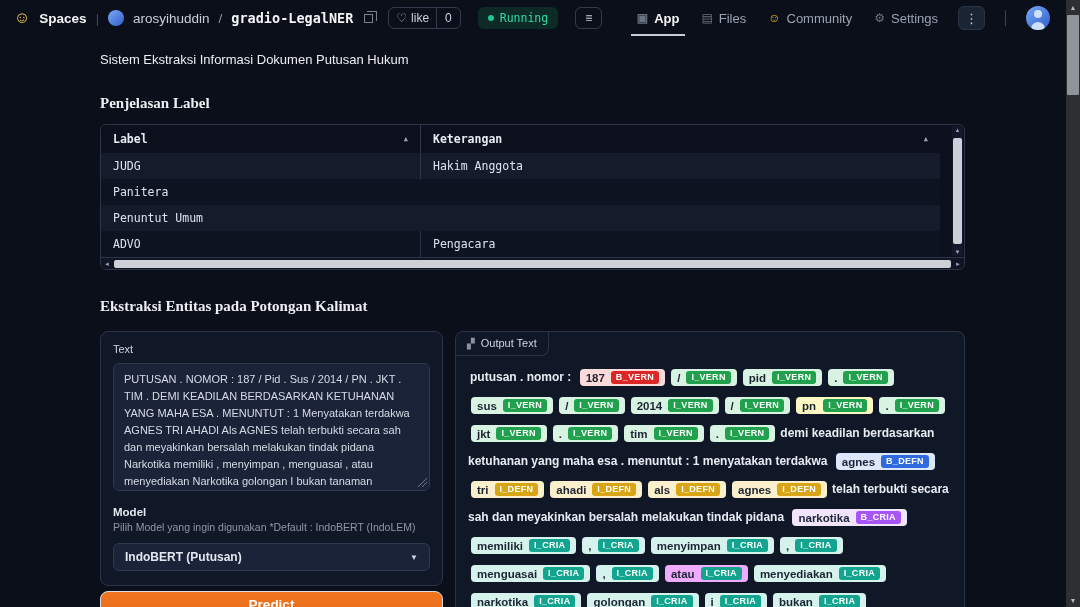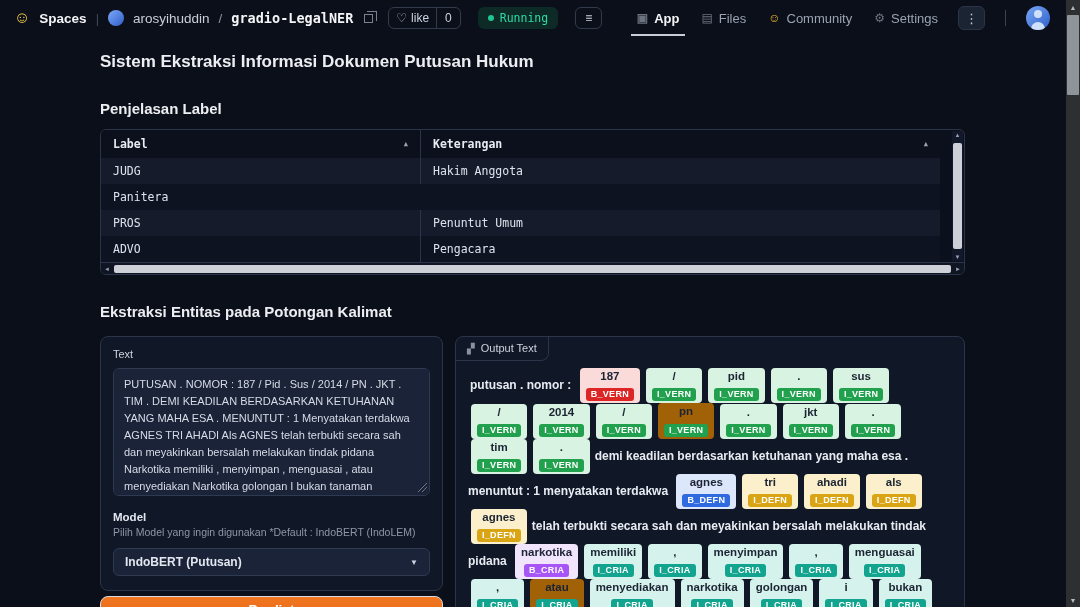--- a/index.html
+++ b/index.html
@@ -39,22 +39,22 @@
   .nav-icon { font-size:12px; color:#6b7280; line-height:1; }
   .nav-icon.community-smiley-icon { color:#fbbf24; }
   .kebab-btn { width:27px; height:24px; border-radius:6px; background:#1b2433; border:1px solid #2b3548; color:#cbd3e0; display:flex; align-items:center; justify-content:center; font-size:13px; }
   .h-divider { width:1px; height:16px; background:#3a4354; }
   .avatar { width:24px; height:24px; border-radius:50%; background:linear-gradient(135deg,#79a7f7,#2e5ec9); position:relative; overflow:hidden; }
   .avatar::before { content:""; position:absolute; top:4px; left:8px; width:8px; height:8px; border-radius:50%; background:#cfe0fb; }
   .avatar::after { content:""; position:absolute; bottom:-1px; left:5px; width:14px; height:9px; border-radius:7px 7px 0 0; background:#cfe0fb; }
 
   
   .content { padding:16px 0 0 100px; width:966px; }
-  .page-title { font-size:17px; font-weight:700; color:#eceef2; }
-  .section-heading { font-size:15px; font-weight:700; color:#eceef2; margin-top:28px; }
+  .page-title { font-size:13px; font-weight:400; color:#eceef2; }
+  .section-heading { font-size:15px; font-weight:700; color:#eceef2; margin-top:28px;font-family:Liberation Serif, serif; }
 
   
   .table-wrap { margin-top:12px; width:865px; border:1px solid #2b3448; border-radius:6px; background:#0c101c; position:relative; overflow:hidden; }
   .t-grid { margin-right:24px; }
   .t-row { display:grid; grid-template-columns:320px 1fr; }
   .t-row.head { background:#0c101c; }
   .t-row.r-light { background:#151b2b; }
   .t-row.r-dark { background:#0d1321; }
   .th { display:flex; align-items:center; justify-content:space-between; padding:7px 12px; font-family:"DejaVu Sans Mono", monospace; font-size:11.5px; font-weight:700; color:#e7ebf2; }
   .td { padding:6px 12px; font-family:"DejaVu Sans Mono", monospace; font-size:11.5px; color:#dde3ee; }
@@ -83,21 +83,21 @@
   .dd-chevron { font-size:8px; color:#cbd3e0; }
   .predict-btn { margin-top:5px; width:343px; height:40px; background:linear-gradient(#f0761f,#e9641a); border:1px solid #d8dce2; border-radius:8px; color:#ffffff; font-weight:700; font-size:13.5px; display:flex; justify-content:center; padding-top:5px; cursor:pointer; font-family:"Liberation Sans", sans-serif; }
 
   
   .right-col { flex:1; min-width:0; }
   .right-card { min-height:234px; padding-bottom:10px; }
   .out-tab { display:inline-flex; align-items:center; gap:6px; padding:5px 11px 6px; border-right:1px solid #2b3448; border-bottom:1px solid #2b3448; border-bottom-right-radius:8px; border-top-left-radius:8px; font-size:11px; color:#cdd3de; }
   .out-tab-icon { font-size:10px; color:#8b93a3; }
   .out-body { padding:7px 12px 4px; font-size:12px; font-weight:600; color:#e8ebf1; line-height:28px; }
   .seg-text { margin:12px 2px; }
-  .chip { display:inline-flex; align-items:center; gap:6px; padding:2px 6px; border-radius:4px; margin:0 3px; vertical-align:middle; line-height:normal;flex-direction:column; }
+  .chip { display:inline-flex; align-items:center; gap:6px; padding:2px 6px; border-radius:4px; margin:0 3px; vertical-align:middle; line-height:normal; }
   .chip-token { font-size:11.5px; font-weight:600; color:#1c2433; white-space:nowrap; }
   .chip-tag { font-size:9px; font-weight:700; color:#ffffff; padding:2px 5px; border-radius:3px; letter-spacing:0.3px; line-height:1; white-space:nowrap; }
 </style>
 </head>
 <body>
 
 <header class="hf-header">
   <div class="h-left">
     <span class="hf-logo">☺</span>
     <span class="spaces-label">Spaces</span>
@@ -167,21 +167,20 @@
           </div>
         </div>
         <div class="t-row r-light">
           <div class="td col-div">JUDG</div>
           <div class="td">Hakim Anggota</div>
         </div>
         <div class="t-row r-dark">
           <div class="td">Panitera</div>
         </div>
         <div class="t-row r-light">
-          <div class="td col-div">PROS</div>
           <div class="td">Penuntut Umum</div>
         </div>
         <div class="t-row r-dark">
           <div class="td col-div">ADVO</div>
           <div class="td">Pengacara</div>
         </div>
       </div>
     <div class="t-vscroll">
       <span class="scroll-arrow">▲</span>
       <span class="t-vthumb"></span>
@@ -238,21 +237,21 @@
               <span class="chip-tag" style="background: rgb(33, 160, 77);">I_VERN</span>
             </span><span class="chip" style="background: rgb(217, 243, 226);">
               <span class="chip-token">/</span>
               <span class="chip-tag" style="background: rgb(33, 160, 77);">I_VERN</span>
             </span><span class="chip" style="background: rgb(217, 243, 226);">
               <span class="chip-token">2014</span>
               <span class="chip-tag" style="background: rgb(33, 160, 77);">I_VERN</span>
             </span><span class="chip" style="background: rgb(217, 243, 226);">
               <span class="chip-token">/</span>
               <span class="chip-tag" style="background: rgb(33, 160, 77);">I_VERN</span>
-            </span><span class="chip" style="background: #a16207; gap: 7px;">
+            </span><span class="chip" style="background: #fef9c3; gap: 7px;">
               <span class="chip-token">pn</span>
               <span class="chip-tag" style="background: rgb(33, 160, 77);">I_VERN</span>
             </span><span class="chip" style="background: rgb(217, 243, 226);">
               <span class="chip-token">.</span>
               <span class="chip-tag" style="background: rgb(33, 160, 77);">I_VERN</span>
             </span><span class="chip" style="background: rgb(217, 243, 226);">
               <span class="chip-token">jkt</span>
               <span class="chip-tag" style="background: rgb(33, 160, 77);">I_VERN</span>
             </span><span class="chip" style="background: rgb(217, 243, 226);">
               <span class="chip-token">.</span>
@@ -292,21 +291,21 @@
               <span class="chip-tag" style="background: rgb(18, 164, 142);">I_CRIA</span>
             </span><span class="chip" style="background: rgb(213, 243, 236);">
               <span class="chip-token">,</span>
               <span class="chip-tag" style="background: rgb(18, 164, 142);">I_CRIA</span>
             </span><span class="chip" style="background: rgb(213, 243, 236);">
               <span class="chip-token">menguasai</span>
               <span class="chip-tag" style="background: rgb(18, 164, 142);">I_CRIA</span>
             </span><span class="chip" style="background: rgb(213, 243, 236);">
               <span class="chip-token">,</span>
               <span class="chip-tag" style="background: rgb(18, 164, 142);">I_CRIA</span>
-            </span><span class="chip" style="background: #a16207;">
+            </span><span class="chip" style="background: #f0abfc;">
               <span class="chip-token">atau</span>
               <span class="chip-tag" style="background: rgb(18, 164, 142);">I_CRIA</span>
             </span><span class="chip" style="background: rgb(213, 243, 236);">
               <span class="chip-token">menyediakan</span>
               <span class="chip-tag" style="background: rgb(18, 164, 142);">I_CRIA</span>
             </span><span class="chip" style="background: rgb(213, 243, 236);">
               <span class="chip-token">narkotika</span>
               <span class="chip-tag" style="background: rgb(18, 164, 142);">I_CRIA</span>
             </span><span class="chip" style="background: rgb(213, 243, 236);">
               <span class="chip-token">golongan</span>

